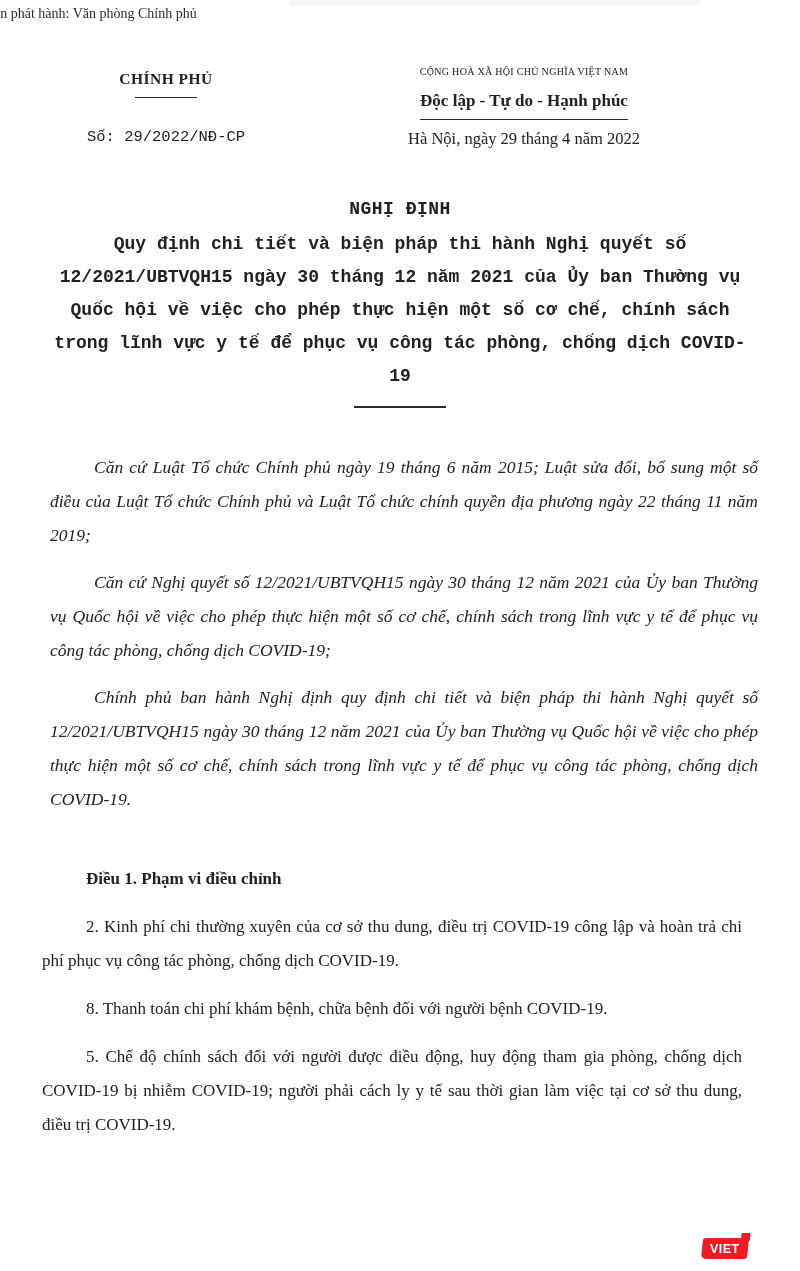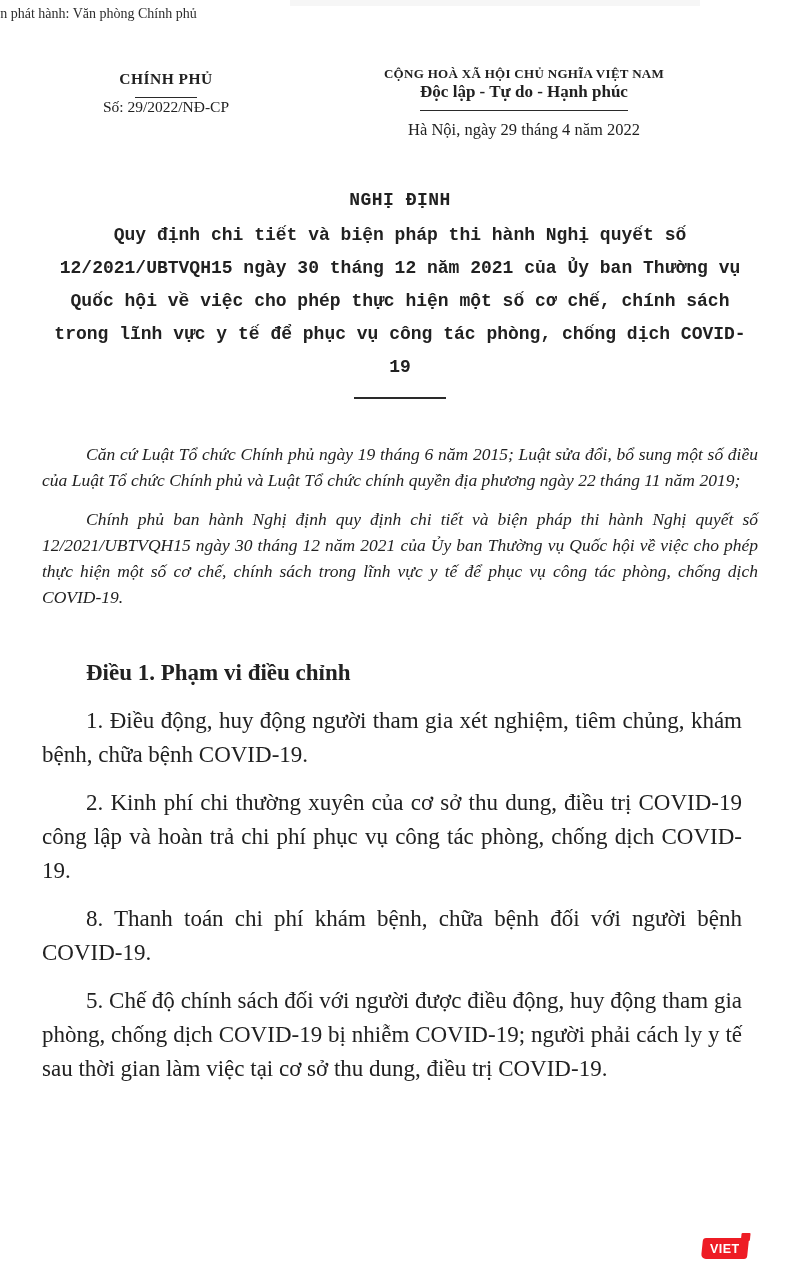--- a/index.html
+++ b/index.html
@@ -43,35 +43,37 @@
     font-size: 15.5px;
     letter-spacing: 0.5px;
   }
   .org-line {
     width: 62px;
     border: none;
     border-top: 1.5px solid #2a2a2a;
     margin: 9px auto 0 auto;
   }
   .doc-number {
+    margin-top: 30px;
     font-size: 15.5px;
+    font-family: Liberation Mono, monospace;
   }
   .header-right {
     flex: 1;
     text-align: center;
   }
   .nation-title {
-    font-weight: bold;
-    font-size: 13px;
+    font-weight: normal;
+    font-size: 10px;
     letter-spacing: 0.3px;
   }
   .motto {
     font-weight: bold;
     font-size: 17px;
-    margin-top: 0;
+    margin-top: 14px;
   }
   .motto-line {
     width: 208px;
     border: none;
     border-top: 1.5px solid #2a2a2a;
     margin: 8px auto 0 auto;
   }
   .place-date {
     font-size: 16.5px;
     margin-top: 9px;
@@ -101,37 +103,37 @@
     border-top: 2px solid #2a2a2a;
     margin: 13px auto 0 auto;
   }
   
   .preamble {
     margin-top: 42px;
   }
   .preamble p {
     font-style: italic;
     font-size: 17.5px;
-    line-height: 26px;
+    line-height: 34px;
     text-indent: 44px;
     text-align: justify;
-    margin: 0 0 13px 0;
+    margin: 0 0 13px 8px;
   }
   
   .article {
     margin-top: 46px;
   }
   .article-heading {
     font-weight: bold;
     font-size: 17.5px;
     margin: 0 0 16px 0;
     text-indent: 44px;
   }
   .article p {
-    font-size: 23px;
+    font-size: 17px;
     line-height: 34px;
     text-indent: 44px;
     text-align: justify;
     margin: 0 16px 14px 0;
   }
   
   .brand-badge {
     position: absolute;
     right: 52px;
     bottom: 12px;
@@ -187,26 +189,26 @@
   </div>
 
   <div class="title-block">
     <div class="doc-type">NGHỊ ĐỊNH</div>
     <div class="doc-subject">Quy định chi tiết và biện pháp thi hành Nghị quyết số 12/2021/UBTVQH15 ngày 30 tháng 12 năm 2021 của Ủy ban Thường vụ Quốc hội về việc cho phép thực hiện một số cơ chế, chính sách trong lĩnh vực y tế để phục vụ công tác phòng, chống dịch COVID-19</div>
     <hr class="title-line">
   </div>
 
   <div class="preamble">
     <p>Căn cứ Luật Tổ chức Chính phủ ngày 19 tháng 6 năm 2015; Luật sửa đổi, bổ sung một số điều của Luật Tổ chức Chính phủ và Luật Tổ chức chính quyền địa phương ngày 22 tháng 11 năm 2019;</p>
+    <p>Căn cứ Nghị quyết số 12/2021/UBTVQH15 ngày 30 tháng 12 năm 2021 của Ủy ban Thường vụ Quốc hội về việc cho phép thực hiện một số cơ chế, chính sách trong lĩnh vực y tế để phục vụ công tác phòng, chống dịch COVID-19;</p>
     <p>Chính phủ ban hành Nghị định quy định chi tiết và biện pháp thi hành Nghị quyết số 12/2021/UBTVQH15 ngày 30 tháng 12 năm 2021 của Ủy ban Thường vụ Quốc hội về việc cho phép thực hiện một số cơ chế, chính sách trong lĩnh vực y tế để phục vụ công tác phòng, chống dịch COVID-19.</p>
   </div>
 
   <div class="article">
     <p class="article-heading">Điều 1. Phạm vi điều chỉnh</p>
-    <p>1. Điều động, huy động người tham gia xét nghiệm, tiêm chủng, khám bệnh, chữa bệnh COVID-19.</p>
     <p>2. Kinh phí chi thường xuyên của cơ sở thu dung, điều trị COVID-19 công lập và hoàn trả chi phí phục vụ công tác phòng, chống dịch COVID-19.</p>
     <p>8. Thanh toán chi phí khám bệnh, chữa bệnh đối với người bệnh COVID-19.</p>
     <p>5. Chế độ chính sách đối với người được điều động, huy động tham gia phòng, chống dịch COVID-19 bị nhiễm COVID-19; người phải cách ly y tế sau thời gian làm việc tại cơ sở thu dung, điều trị COVID-19.</p>
   </div>
 
 </div>
 
 <div class="brand-badge">
   <span class="brand-label">VIET</span>
 </div>

